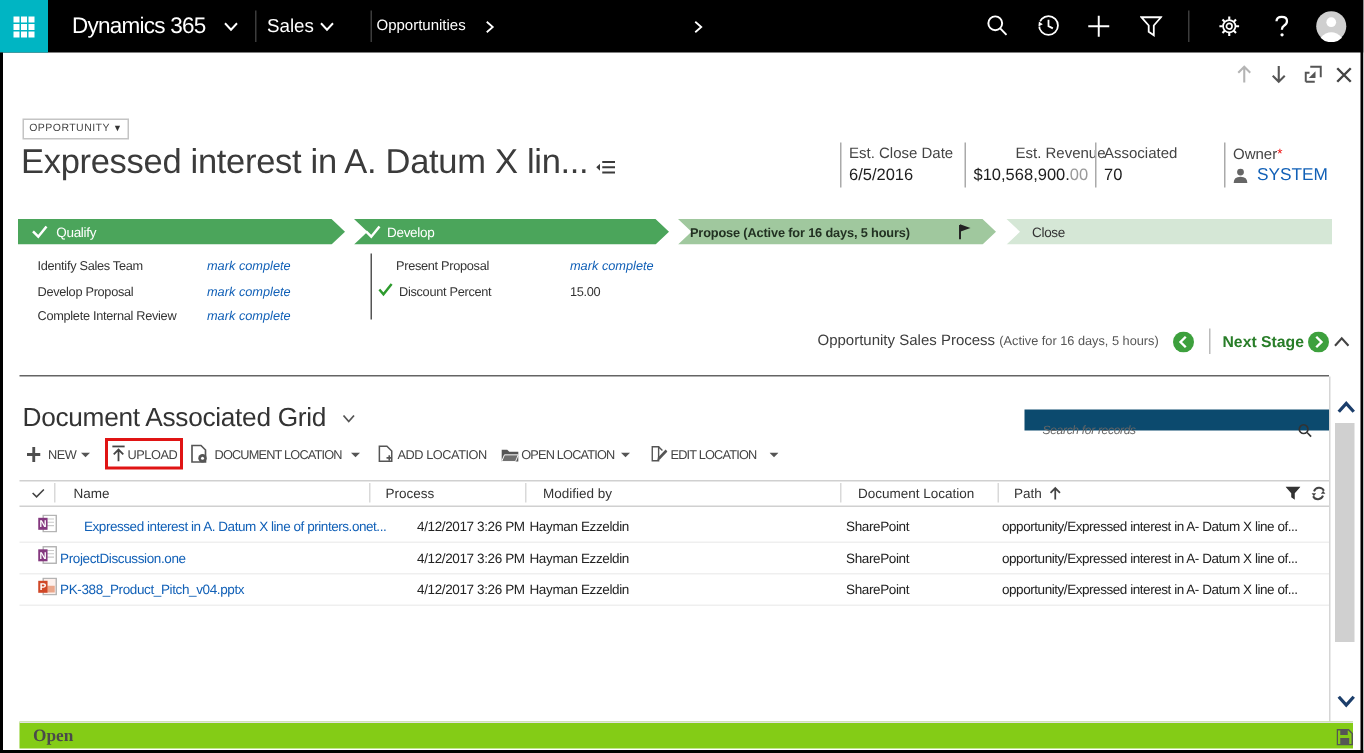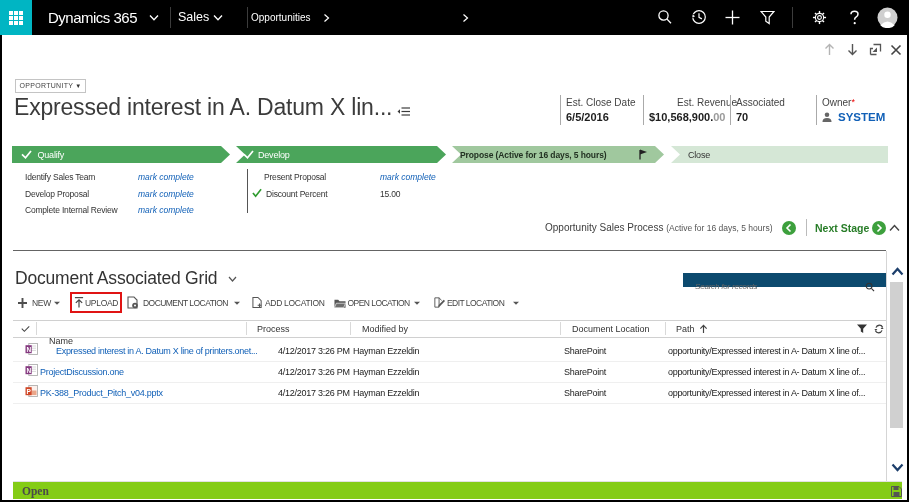--- a/index.html
+++ b/index.html
@@ -8,21 +8,21 @@
   .abs { position:absolute; }
   #topbar { position:absolute; left:0; top:0; width:909px; height:35px; background:#000; color:#fff; }
   #waffle { position:absolute; left:0; top:0; width:32px; height:35px; background:#00b5c3; }
   .tbtxt { position:absolute; top:0; height:35px; line-height:35px; color:#fff; white-space:nowrap; }
   .tbsep { position:absolute; top:7px; height:21px; width:1px; background:#3c3c3c; }
   #opp-badge { position:absolute; left:15px; top:79px; border:1px solid #c4c4c4; height:14px; line-height:12px;
                padding:0 3.5px; font-size:7px; letter-spacing:0.3px; color:#444; }
   #title { position:absolute; left:14px; top:96px; font-size:23px; line-height:23px; color:#3b3b3b; letter-spacing:-0.2px; white-space:nowrap; }
   .hf-sep { position:absolute; top:95px; height:30px; width:1px; background:#aaa; }
   .hf-lab { position:absolute; top:97px; font-size:10px; color:#444; white-space:nowrap; }
-  .hf-val { position:absolute; top:111px; font-size:11px; color:#1e1e1e; white-space:nowrap;font-weight:bold; }
+  .hf-val { position:absolute; top:111px; font-size:11px; color:#1e1e1e; white-space:nowrap; }
   .step-name { position:absolute; font-size:8.5px; letter-spacing:-0.2px; color:#333; white-space:nowrap; }
   .mark { position:absolute; font-size:8.5px; font-style:italic; color:#1160b7; white-space:nowrap;text-align:right; }
   #grid-title { position:absolute; left:15px; top:270px; font-size:17.5px; line-height:17.5px; color:#333; letter-spacing:-0.2px; }
   #search-box { position:absolute; left:683px; top:273px; width:203px; height:14px; border:7px solid #0c4a6e; }
   #search-box span { position:absolute; left:5px; top:2px; font-size:8px; letter-spacing:-0.2px; font-style:italic; color:#666; }
   .tb-item { position:absolute; top:298px; font-size:8.5px; letter-spacing:-0.3px; color:#444; white-space:nowrap; }
   .gh { position:absolute; top:324px; font-size:9px; color:#333; white-space:nowrap; }
   .ghsep { position:absolute; top:322px; height:13px; width:1px; background:#d9d9d9; }
   .cell { position:absolute; font-size:9px; letter-spacing:-0.25px; color:#222; white-space:nowrap; }
   .pathcell { font-size:9px; letter-spacing:-0.3px; }
@@ -255,21 +255,21 @@
 <svg class="abs" style="left:512.5px; top:301px;" width="6" height="5" viewBox="0 0 7 5">
     <path d="M0 0.5 L3.5 4 L7 0.5" fill="#555"></path>
   </svg>
 
 <div class="abs" style="left:13px; top:320px; width:873px; height:1px; background:#d0d0d0;"></div>
 <div class="abs" style="left:13px; top:337px; width:873px; height:1px; background:#d0d0d0;"></div>
 <svg class="abs" style="left:20.5px; top:325px;" width="9" height="8" viewBox="0 0 12 9">
     <path d="M1 4 L4.5 7.5 L11 1" stroke="#444" stroke-width="1.4" fill="none"></path>
   </svg>
 <div class="ghsep" style="left:36px;"></div>
-<div class="gh" style="left:49px;margin-top:12px;">Name</div>
+<div class="gh" style="left:49px;">Name</div>
 <div class="ghsep" style="left:246px;"></div>
 <div class="gh" style="left:257px;">Process</div>
 <div class="ghsep" style="left:350px;"></div>
 <div class="gh" style="left:362px;">Modified by</div>
 <div class="ghsep" style="left:560px;"></div>
 <div class="gh" style="left:572px;">Document Location</div>
 <div class="ghsep" style="left:665px;"></div>
 <div class="gh" style="left:676px;">Path</div>
 <svg class="abs" style="left:699px; top:323.5px;" width="9" height="10" viewBox="0 0 10 11">
     <path d="M5 10 V2 M1.5 5 L5 1.5 L8.5 5" stroke="#444" stroke-width="1.3" fill="none"></path>

